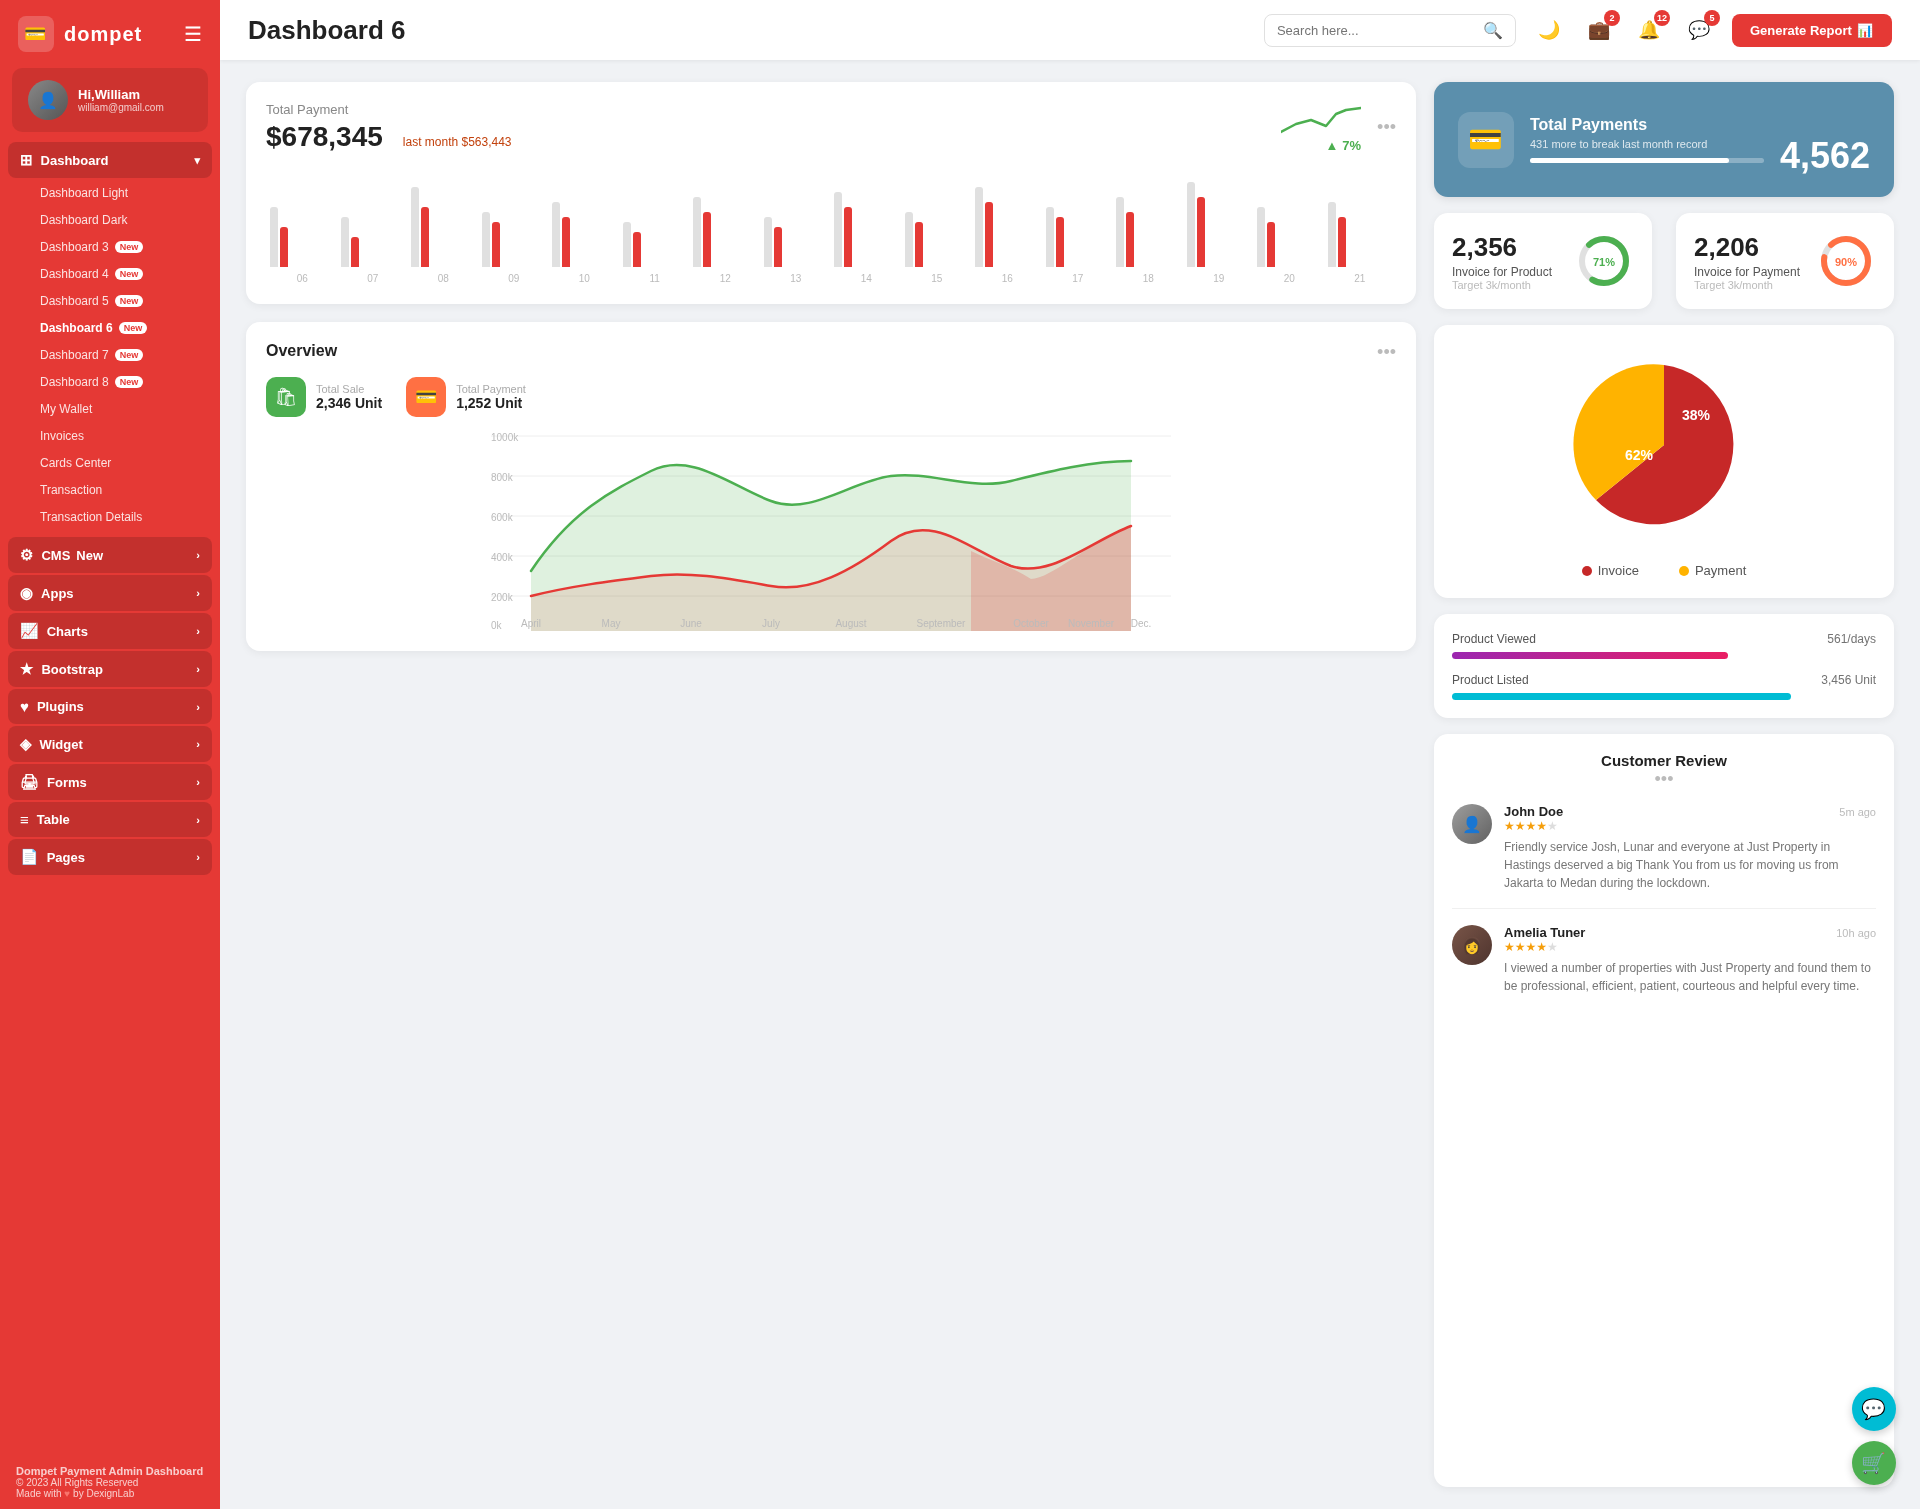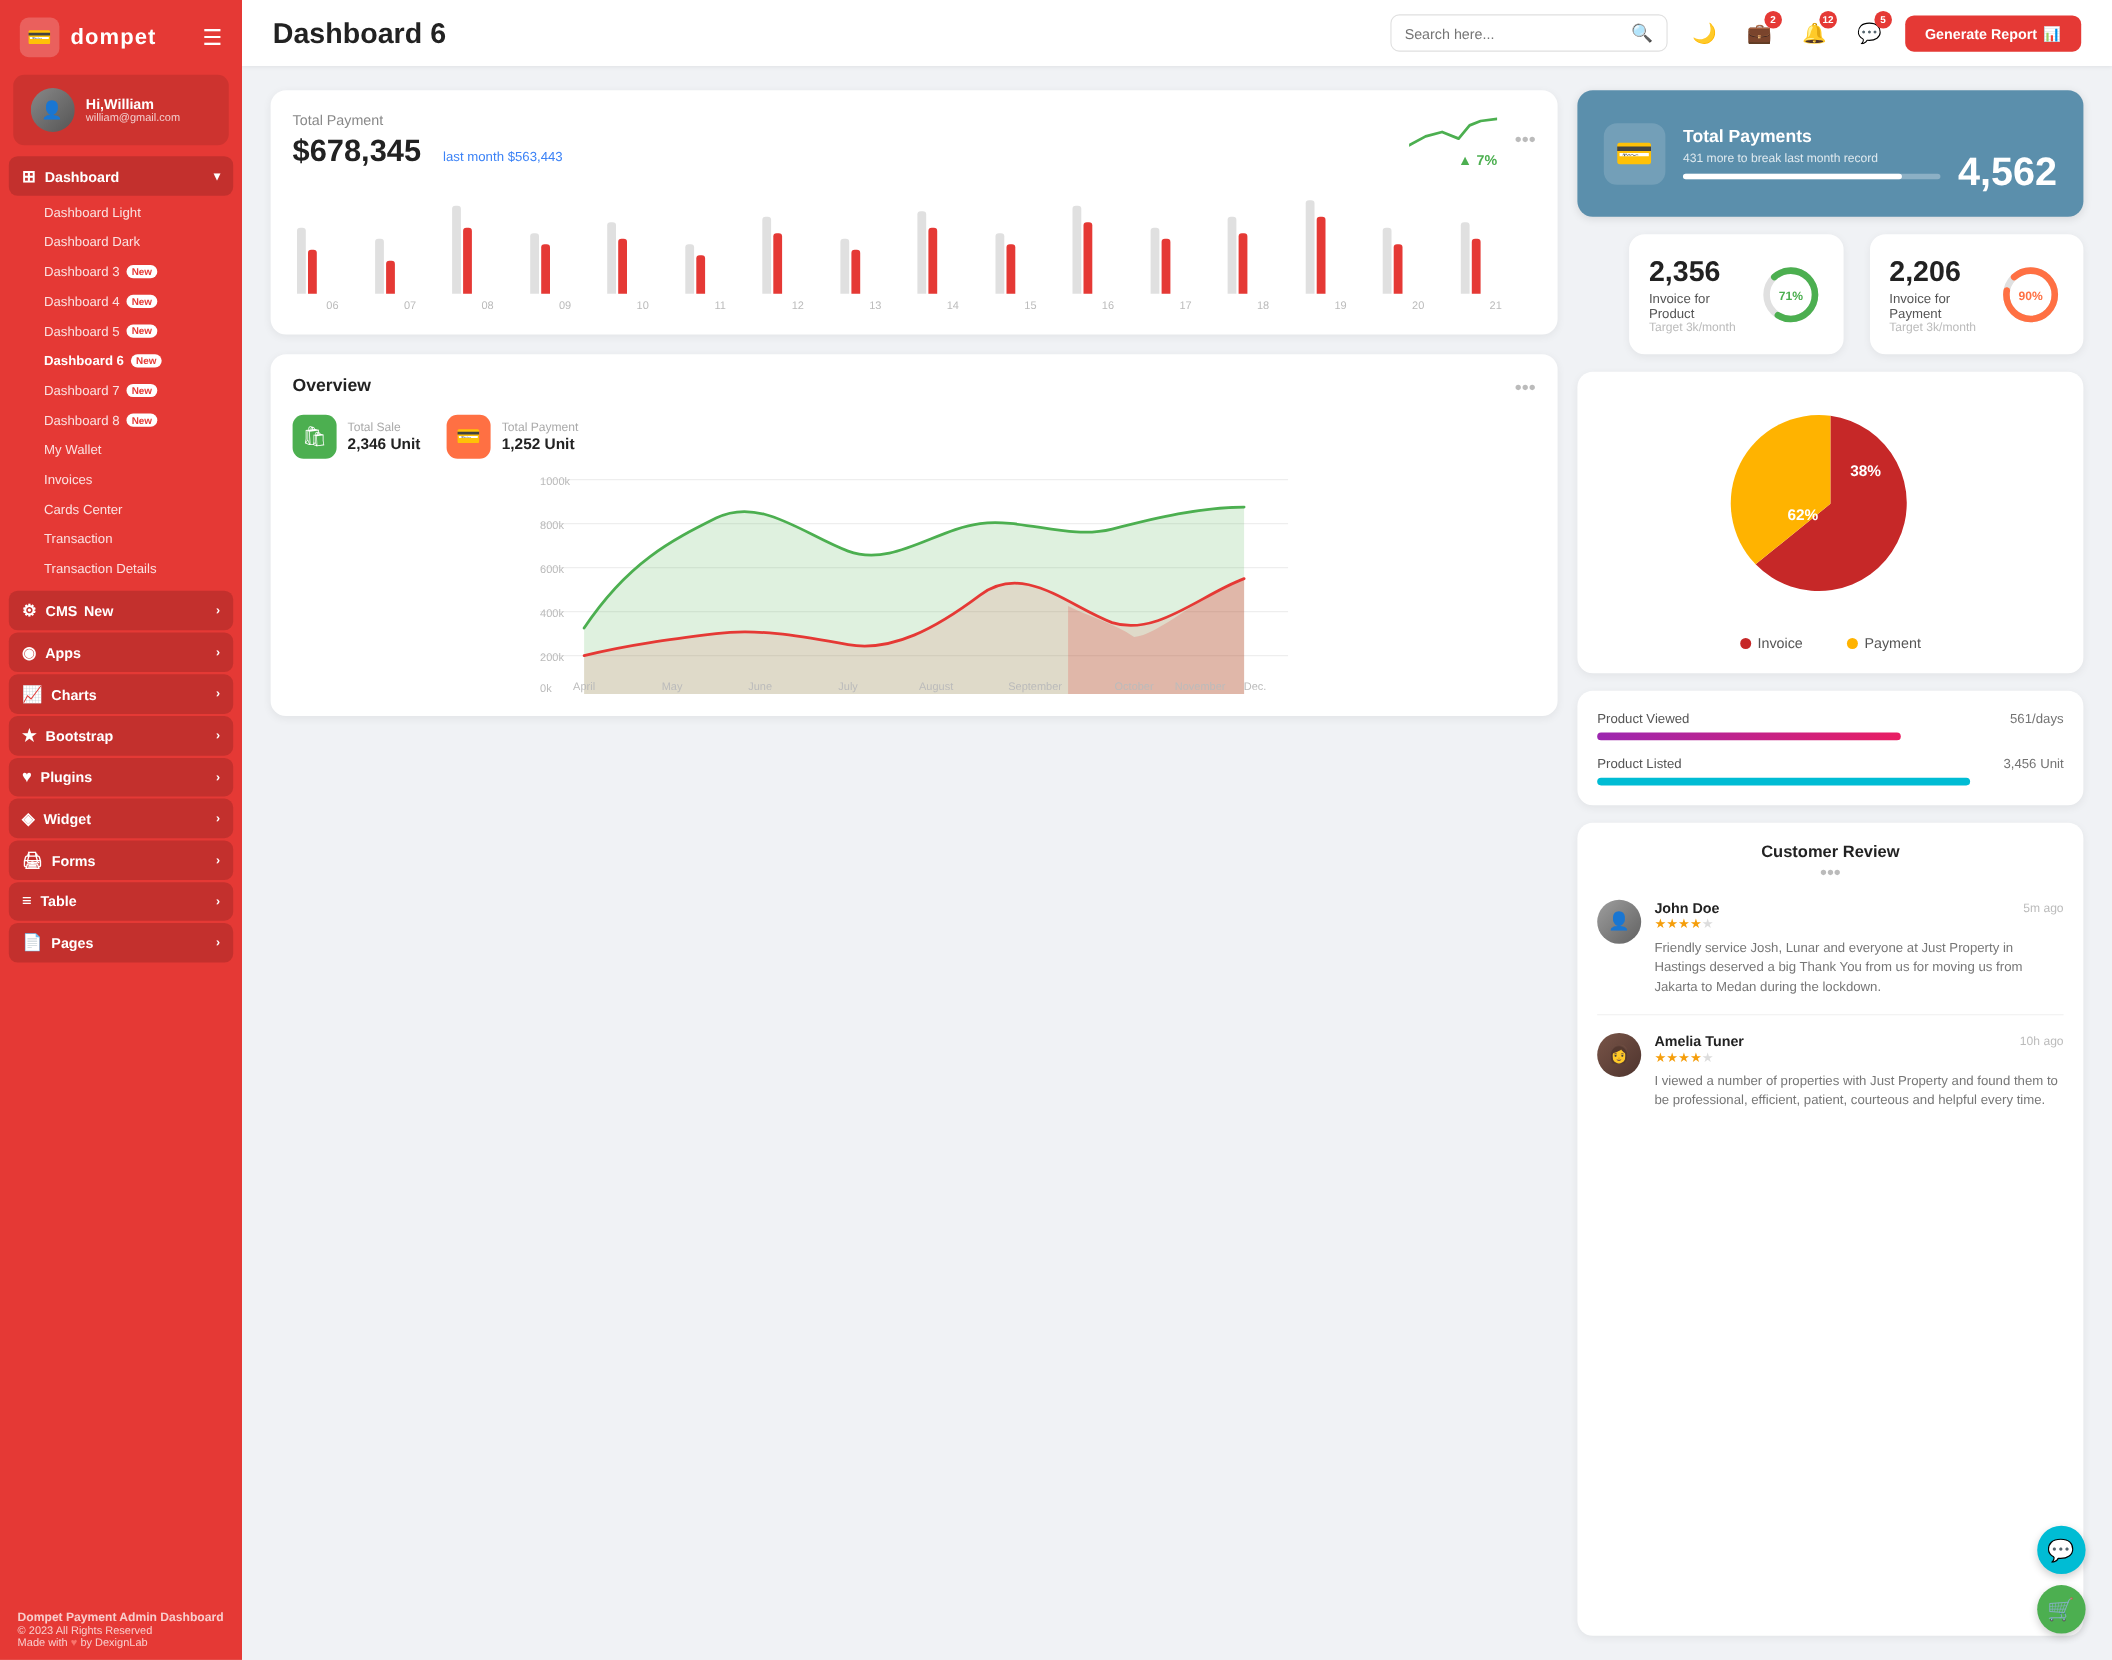--- a/index.html
+++ b/index.html
@@ -211,21 +211,21 @@
       grid-column: 1;
       grid-row: 1;
     }
     .card-header-row {
       display: flex;
       align-items: flex-start;
       justify-content: space-between;
     }
     .card-title { font-size: 13px; color: #888; margin-bottom: 4px; }
     .card-amount { font-size: 28px; font-weight: 700; color: #222; }
-    .card-sub { font-size: 12px; color: #3b82f6; margin-left: 10px; }
+    .card-sub { font-size: 12px; color: #c2410c; margin-left: 10px; }
     .card-trend {
       display: flex; align-items: center; gap: 4px;
       font-size: 13px; color: #4caf50; font-weight: 600;
     }
     .three-dots { font-size: 18px; color: #bbb; cursor: pointer; }
 
     
     .bar-chart {
       display: flex;
       align-items: flex-end;
@@ -298,21 +298,20 @@
       grid-row: 1 / 4;
       display: flex;
       flex-direction: column;
       gap: 16px;
     }
 
     .invoice-cards-row {
       display: grid;
       grid-template-columns: 1fr 1fr;
       gap: 24px;
-      margin-left: 47px;
     }
     .invoice-card {
       background: #fff;
       border-radius: 14px;
       padding: 18px;
       box-shadow: 0 2px 8px rgba(0,0,0,0.06);
       display: flex;
       align-items: center;
       gap: 14px;
     }

